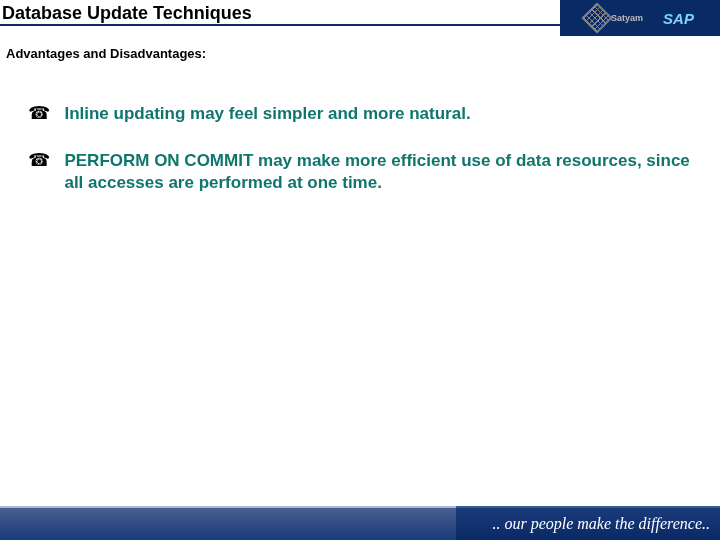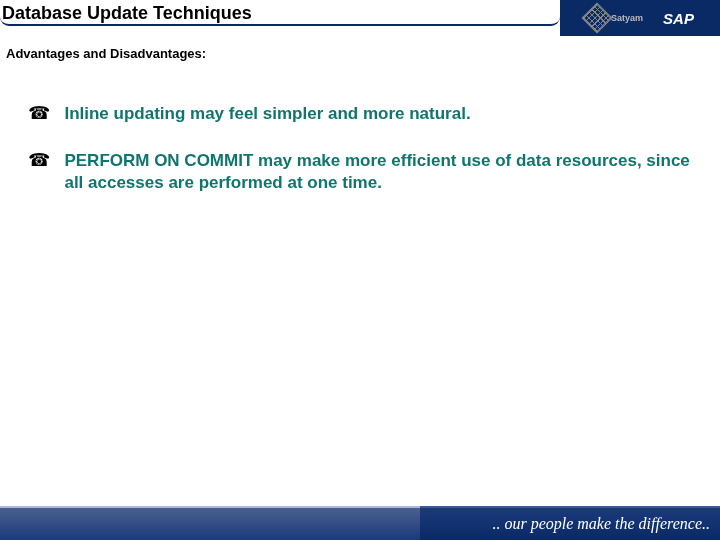--- a/index.html
+++ b/index.html
@@ -24,21 +24,20 @@
   .title-bar {
     background: #ffffff;
     color: #000000;
     font-weight: bold;
     font-size: 18px;
     padding: 2px 4px 0 2px;
     border-bottom: 2px solid #0a2a66;
     height: 26px;
     display: flex;
     align-items: center;
-    border-radius: 9px;
   }
   .title-sub {
     height: 10px;
     background: #ffffff;
   }
   .logo-zone {
     width: 160px;
     background: #0a2a66;
     display: flex;
     align-items: center;
@@ -63,21 +62,21 @@
       repeating-linear-gradient(0deg, #888 0 1px, transparent 1px 4px),
       repeating-linear-gradient(90deg, #888 0 1px, transparent 1px 4px);
     border: 1px solid #888;
   }
   .satyam-txt {
     color: #bbb;
     font-size: 9px;
     font-weight: bold;
   }
   .sap-txt {
-    color: #ffffff;
+    color: #7dd3fc;
     font-size: 15px;
     font-weight: bold;
     font-style: italic;
   }
   .subtitle {
     font-weight: bold;
     font-size: 13px;
     color: #000;
     padding: 10px 6px 0 6px;
   }
@@ -109,21 +108,21 @@
     width: 100%;
     height: 34px;
     display: flex;
   }
   .footer-left {
     flex: 1;
     background: linear-gradient(#4a5f8f, #1a3a7a);
     border-top: 2px solid #a8b8d8;
   }
   .footer-right {
-    width: 300px;
+    width: 264px;
     background: linear-gradient(#1a3a7a, #0a2a66);
     border-top: 2px solid #3a5a9a;
     color: #ffffff;
     font-style: italic;
     font-size: 16px;
     font-family: "Times New Roman", serif;
     display: flex;
     align-items: center;
     justify-content: flex-end;
     padding-right: 10px;

